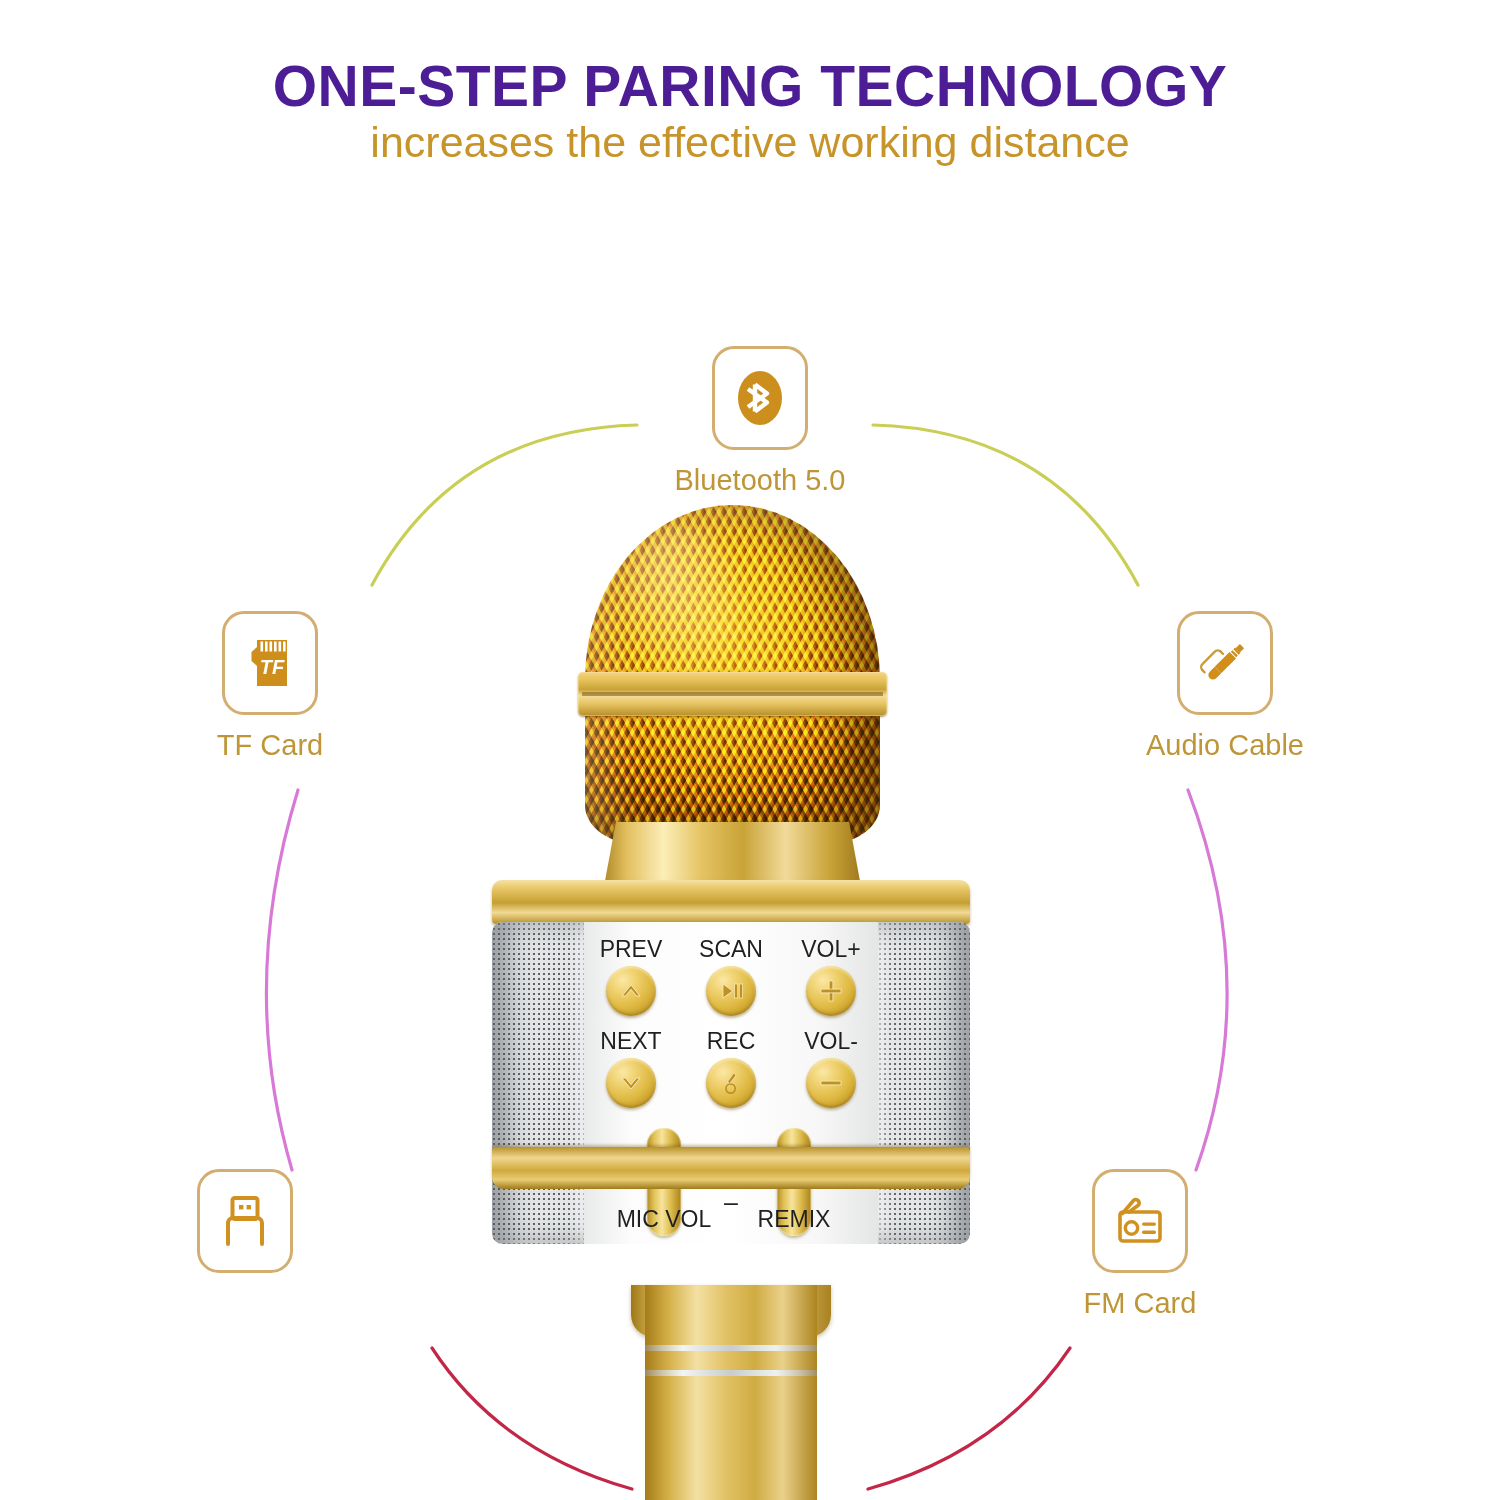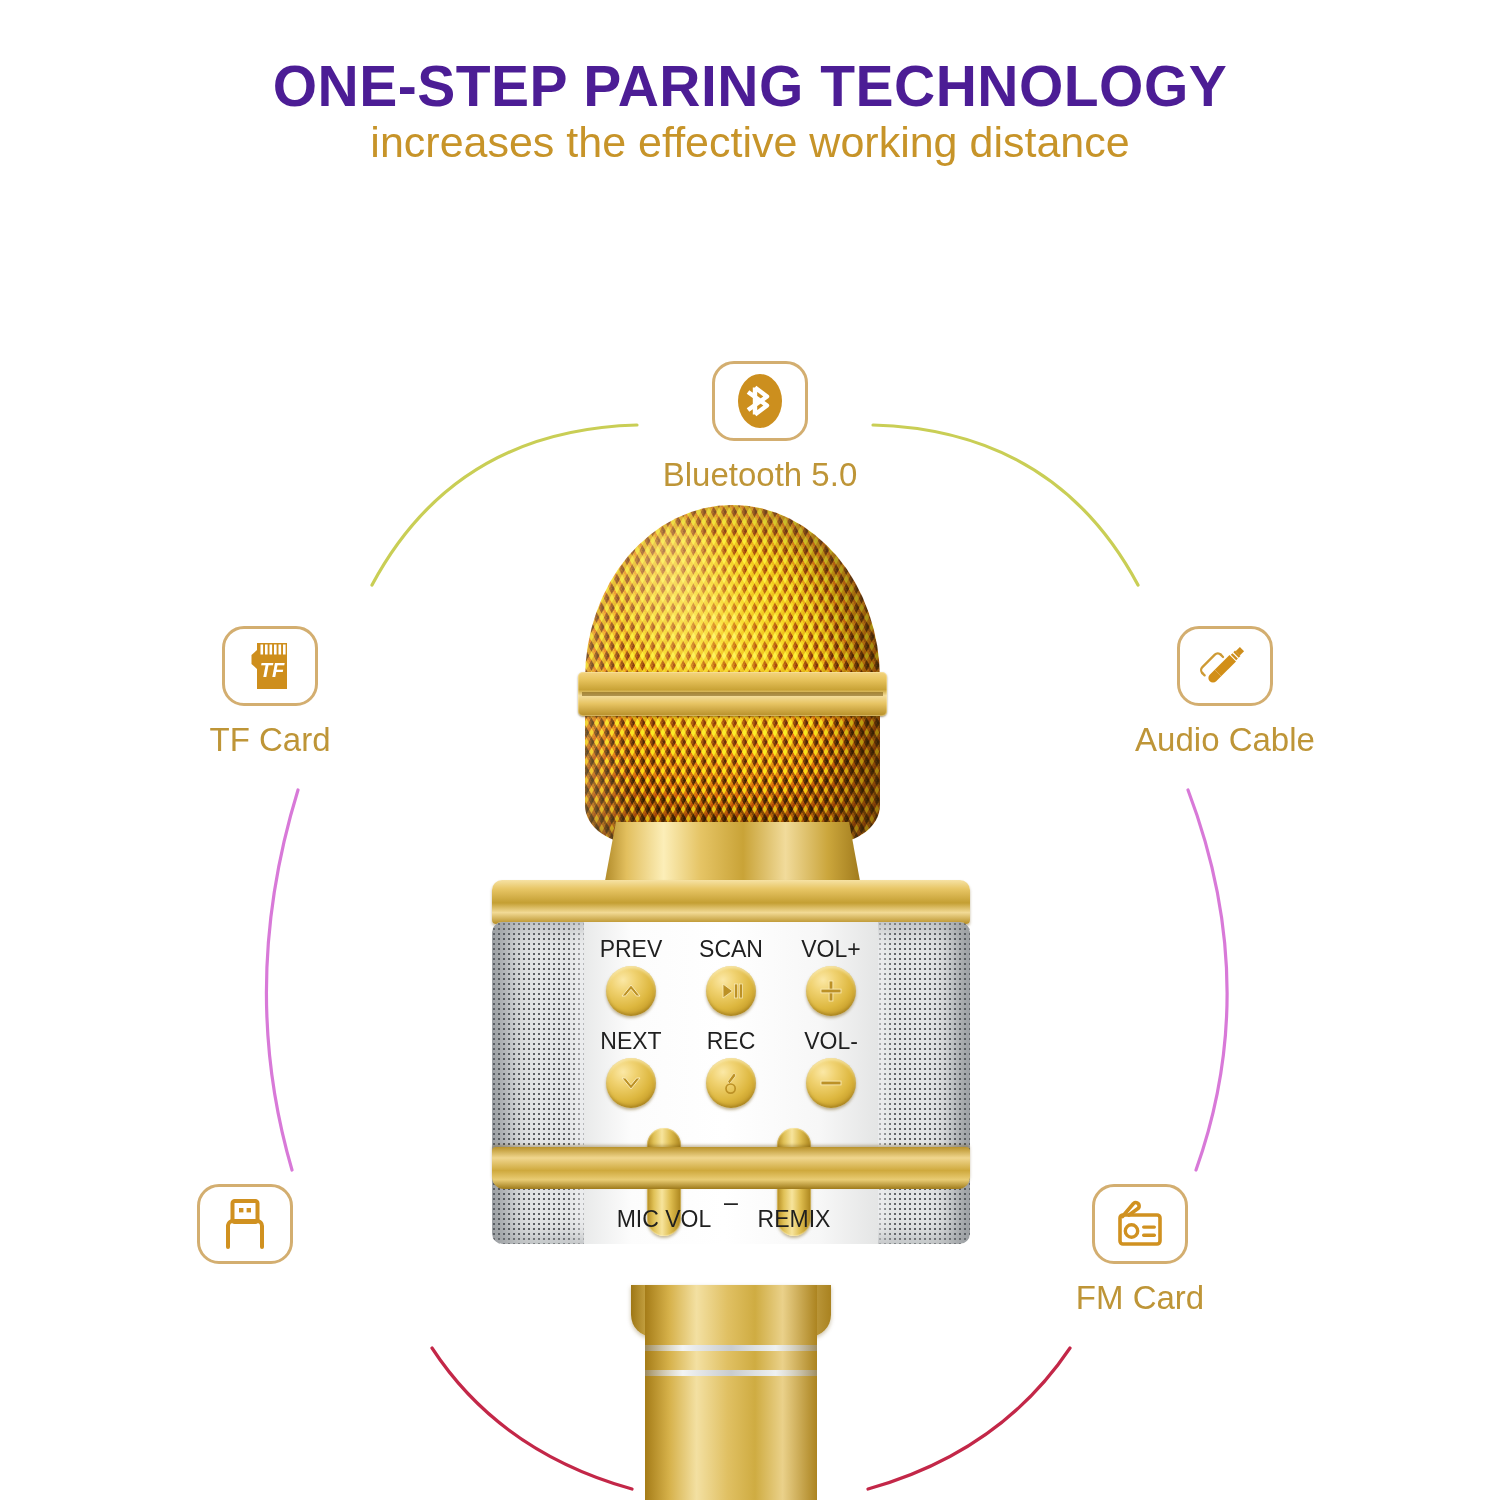--- a/index.html
+++ b/index.html
@@ -23,27 +23,27 @@
     font-size:43px; color:#C79429; line-height:1.26; white-space:nowrap;
   }
   #subtitle-1{ margin-top:22px; }
 
   
   #arc-layer{ position:absolute; left:0; top:0; width:1500px; height:1500px; z-index:5; }
 
   
   .feature-node{ position:absolute; width:260px; text-align:center; z-index:40; }
   .feature-icon-box{
-    width:96px; height:80px; margin:16px auto;
+    width:96px; height:104px; margin:1px auto;
     border:3px solid #D3AE70; border-radius:22px;
     display:flex; align-items:center; justify-content:center;
     background:#ffffff;
   }
   .feature-label{
-    margin-top:15px; font-size:33px; color:#BE9537;
+    margin-top:15px; font-size:29px; color:#BE9537;
     line-height:1.1; white-space:nowrap;
   }
   #node-bluetooth { left:630px;  top:345px; }
   #node-tfcard    { left:140px;  top:610px; }
   #node-audio     { left:1095px; top:610px; }
   #node-usb       { left:115px;  top:1168px; }
   #node-fm        { left:1010px; top:1168px; }
 
   
   #microphone{ position:absolute; left:0; top:0; width:1500px; height:1500px; z-index:20; pointer-events:none; }

